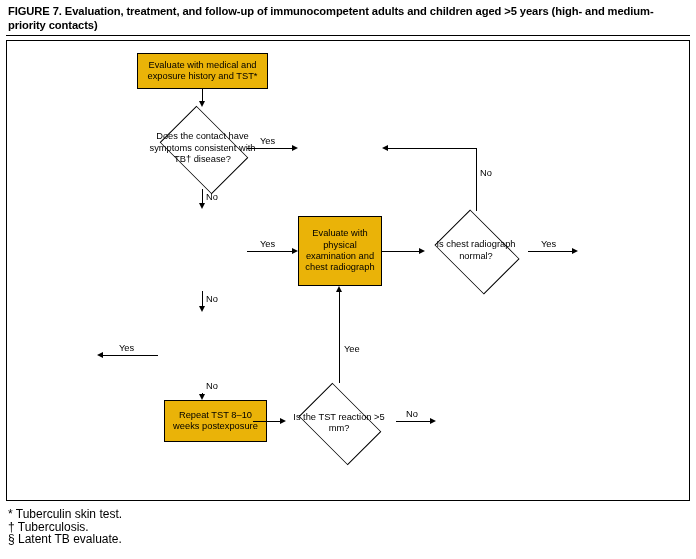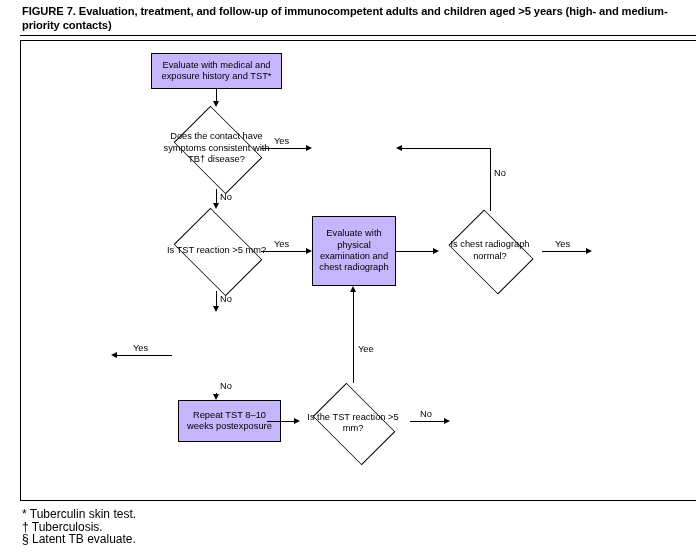--- a/index.html
+++ b/index.html
@@ -12,21 +12,20 @@
     height: 559px;
     font-family: "Liberation Sans", sans-serif;
     color: #000000;
     position: relative;
     overflow: hidden;
   }
   #page {
     position: relative;
     width: 562px;
     height: 559px;
-    margin-left: 14px;
   }
   
   .title-bar {
     position: absolute;
     left: 8px;
     top: 4px;
     width: 680px;
     font-size: 11.2px;
     font-weight: bold;
     line-height: 14px;
@@ -65,21 +64,21 @@
     box-sizing: border-box;
     display: flex;
     align-items: center;
     justify-content: center;
     text-align: center;
     font-size: 9.3px;
     line-height: 11.4px;
   }
   .rect {
     border: 1px solid #000000;
-    background: #c4b5fd;
+    background: #eab308;
     padding: 2px 3px;
   }
   
   .diamond-wrap {
     position: absolute;
   }
   .diamond-shape {
     position: absolute;
     left: 50%;
     top: 50%;
@@ -152,24 +151,20 @@
   <div class="node rect" style="left:137px; top:53px; width:131px; height:36px;">
     <span>Evaluate with medical and exposure history and TST*</span>
   </div>
 
   <div class="diamond-wrap" style="left:143px; top:107px; width:119px; height:83px;">
     <div class="diamond-shape" style="width:70px; height:70px; margin-left:-35px; margin-top:-35px; transform:rotate(45deg) scale(1.02,0.72);"></div>
     <div class="diamond-label">Does the contact have symptoms consistent with TB† disease?</div>
   </div>
 
 
-  <div class="diamond-wrap" style="left:143px; top:209px; width:119px; height:83px;">
-    <div class="diamond-shape" style="width:70px; height:70px; margin-left:-35px; margin-top:-35px; transform:rotate(45deg) scale(1.02,0.72);"></div>
-    <div class="diamond-label">Is TST reaction &gt;5 mm?</div>
-  </div>
 
   <div class="node rect" style="left:298px; top:216px; width:84px; height:70px;">
     <span>Evaluate with physical examination and chest radiograph</span>
   </div>
 
   <div class="diamond-wrap" style="left:419px; top:209px; width:114px; height:83px;">
     <div class="diamond-shape" style="width:68px; height:68px; margin-left:-34px; margin-top:-34px; transform:rotate(45deg) scale(1.0,0.72);"></div>
     <div class="diamond-label">Is chest radiograph normal?</div>
   </div>
 

